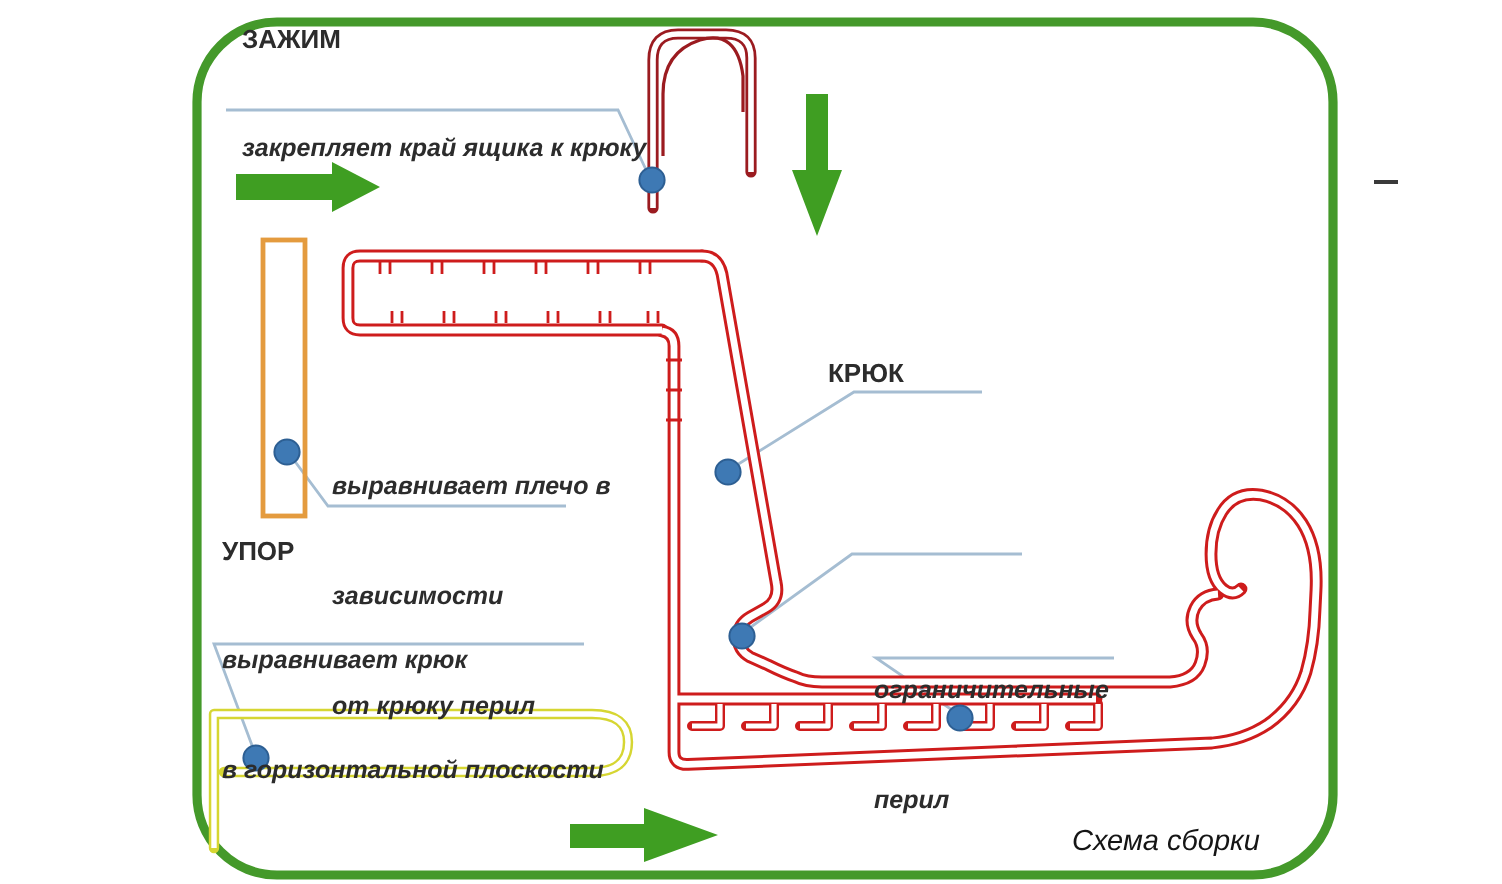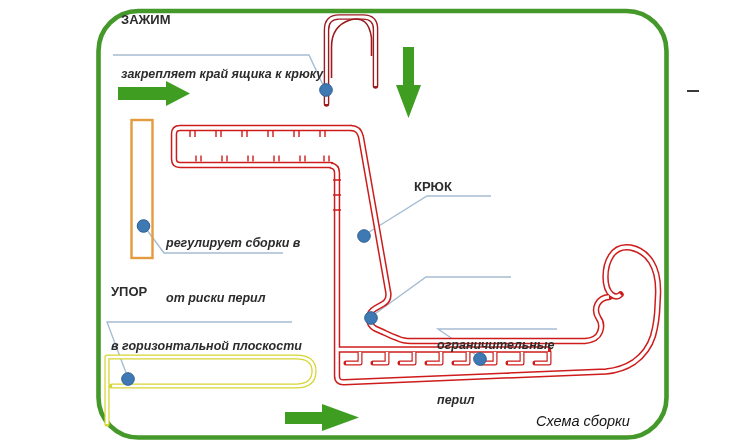--- a/index.html
+++ b/index.html
@@ -102,26 +102,28 @@
     <circle class="dot" cx="128" cy="379" r="6.3"></circle>
   </g>
 </svg>
 
 <div class="label" style="left:121px;top:12px">
   <div class="t">ЗАЖИМ</div>
   <div class="d">закрепляет край ящика к крюку</div>
 </div>
 
 <div class="label" style="left:166px;top:196px">
-  <div class="d">регулирует сборки в</div>
-  <div class="d">от риски перил</div>
+  <div class="d">выравнивает плечо в</div>
+  <div class="d">зависимости</div>
+  <div class="d">от крюку перил</div>
 </div>
 
-<div class="label" style="left:111px;top:284px">
+<div class="label" style="left:111px;top:268px">
   <div class="t">УПОР</div>
+  <div class="d">выравнивает крюк</div>
   <div class="d">в горизонтальной плоскости</div>
 </div>
 
 <div class="label" style="left:414px;top:179px">
   <div class="t">КРЮК</div>
 </div>
 
 
 <div class="label" style="left:437px;top:298px">
   <div class="d">ограничительные</div>

